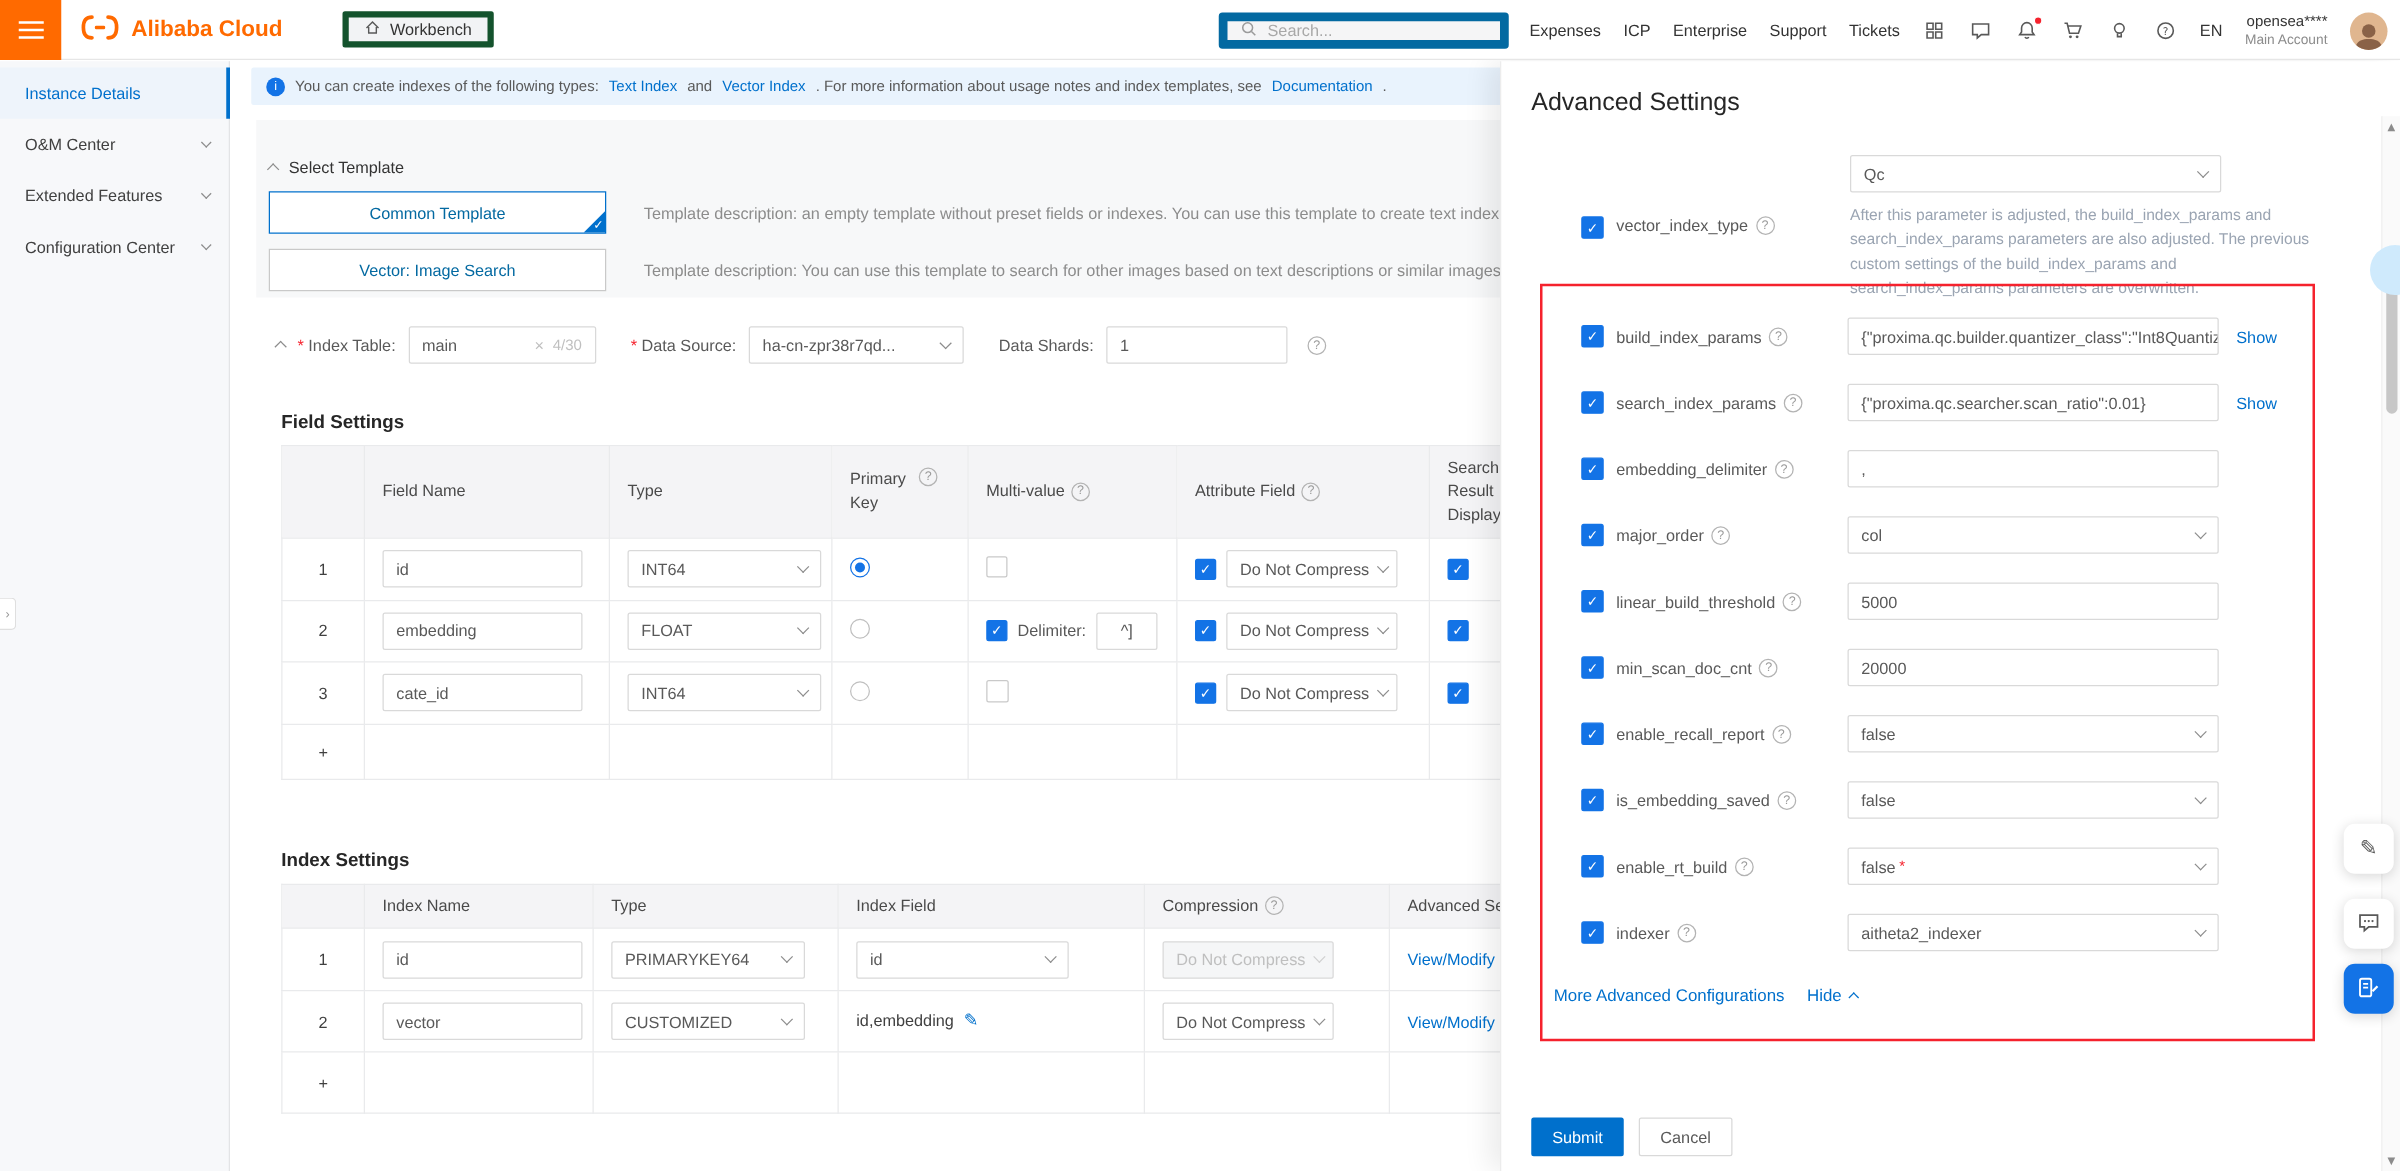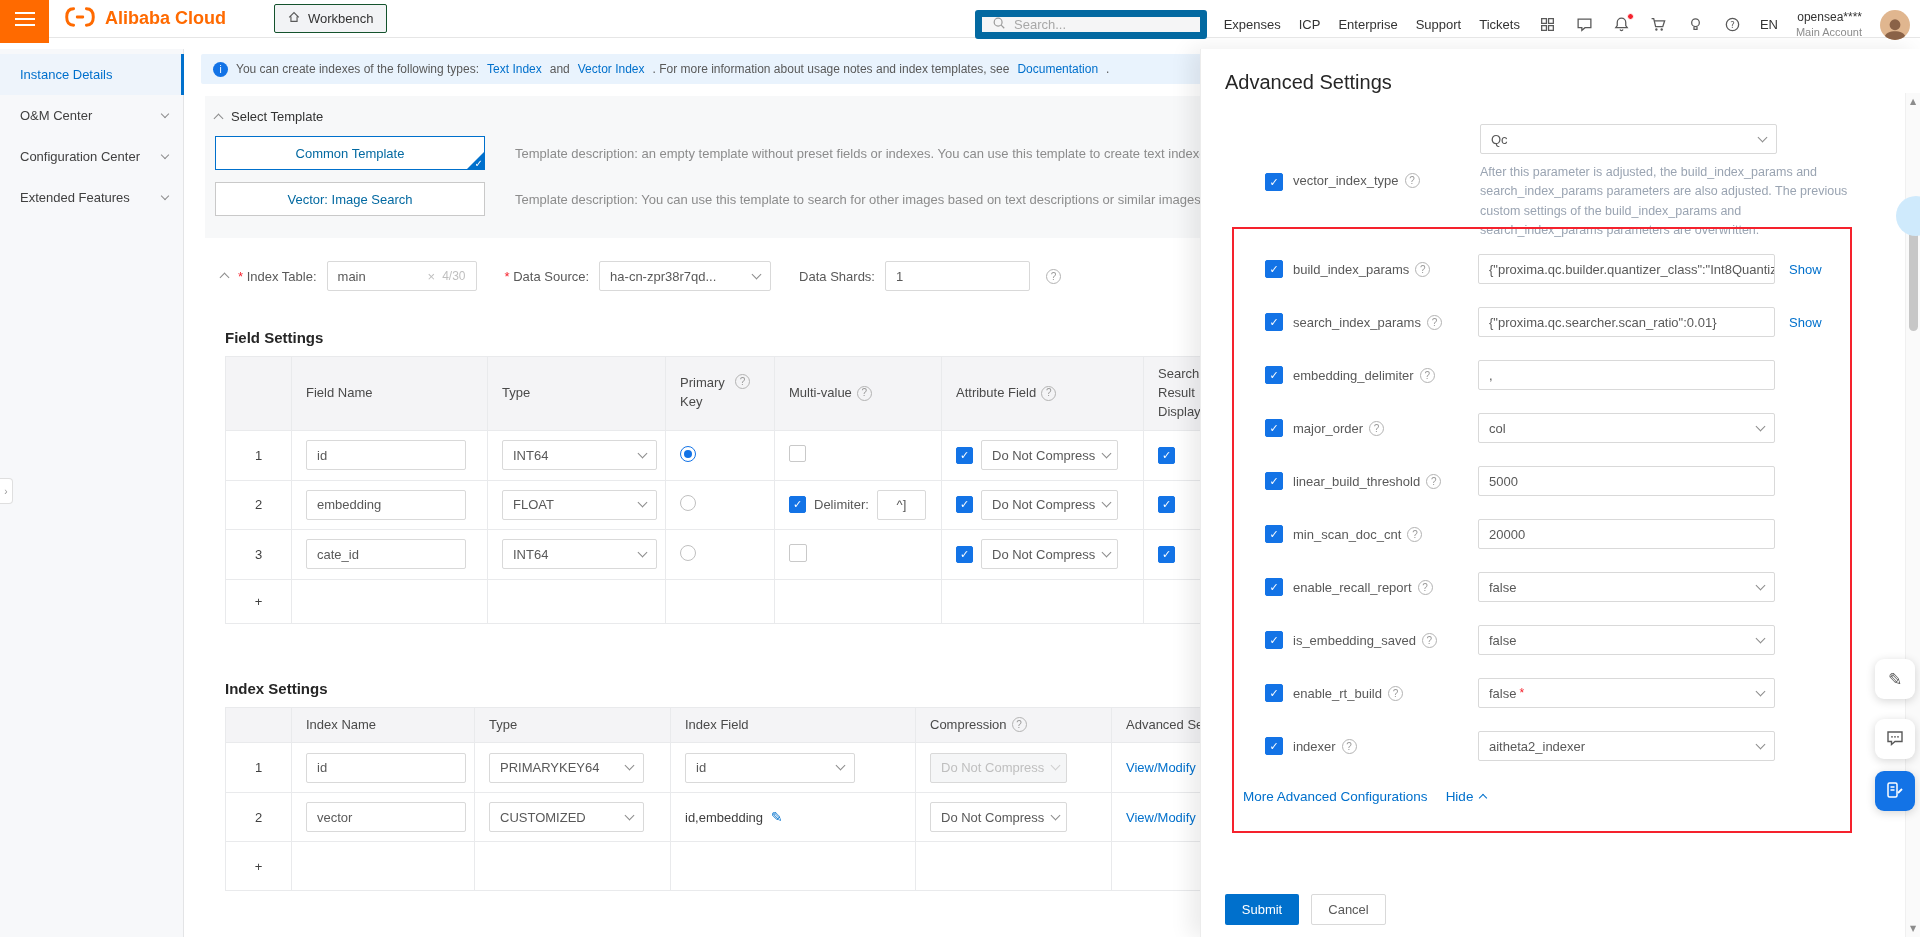--- a/index.html
+++ b/index.html
@@ -1,25 +1,25 @@
 <!DOCTYPE html>
 <html><head>
 <meta charset="utf-8">
 <style>
   * { margin:0; padding:0; box-sizing:border-box; }
   html,body { width:1920px; height:937px; overflow:hidden; }
   body { position:relative; font-family:"Liberation Sans","DejaVu Sans",sans-serif; font-size:13px; color:#333; background:#fff; }
 
   
-  .topbar { position:absolute; top:0; left:0; right:0; height:38px; background:#fff; border-bottom:1px solid #e6e6e6; display:flex; align-items:center; z-index:90; }
+  .topbar { position:absolute; top:0; left:0; right:0; height:48px; background:#fff; border-bottom:1px solid #e6e6e6; display:flex; align-items:center; z-index:90; }
   .burger { width:49px; height:49px; background:#ff6a00; display:flex; flex-direction:column; align-items:center; justify-content:center; gap:4px; cursor:pointer; flex:none; }
   .burger i { width:20px; height:2px; background:#fff; }
   .brand { display:flex; align-items:center; gap:8px; margin-left:14px; flex:none; }
   .brand-text { color:#ff6a00; font-size:18px; font-weight:bold; white-space:nowrap; }
-  .wb { margin-left:48px; height:29px; background:#f2f3f5; border:1px solid #14532d; border-radius:2px; display:flex; align-items:center; gap:7px; padding:0 12px; color:#333; cursor:pointer; flex:none; }
+  .wb { margin-left:48px; height:29px; background:#f2f3f5; border:5px solid #14532d; border-radius:2px; display:flex; align-items:center; gap:7px; padding:0 12px; color:#333; cursor:pointer; flex:none; }
   .search { position:absolute; left:975px; top:10px; width:232px; height:29px; background:#f5f5f6; border:7px solid #0369a1; border-radius:3px; display:flex; align-items:center; gap:8px; padding:0 10px; }
   .search input { border:none; background:transparent; outline:none; font-size:13px; color:#595959; width:175px; font-family:inherit; }
   .search input::placeholder { color:#a8a8a8; }
   .top-right { position:absolute; right:10px; top:0; height:49px; display:flex; align-items:center; gap:18px; }
   .top-link { font-size:13px; color:#333; cursor:pointer; white-space:nowrap; }
   .ticon { width:19px; height:19px; display:flex; align-items:center; justify-content:center; cursor:pointer; position:relative; }
   .ticon svg { width:17px; height:17px; }
   .dot { position:absolute; top:-2px; right:-3px; width:7px; height:7px; background:#f5222d; border-radius:50%; border:1px solid #fff; }
   .lang { font-size:13px; color:#333; cursor:pointer; }
   .acct { text-align:right; line-height:1.35; cursor:pointer; white-space:nowrap; }
@@ -36,21 +36,21 @@
   .edge-tab { position:absolute; left:0; top:478px; width:13px; height:26px; background:#fff; border:1px solid #dfdfdf; border-left:none; border-radius:0 4px 4px 0; display:flex; align-items:center; justify-content:center; color:#999; font-size:10px; z-index:70; cursor:pointer; }
 
   
   .main { position:absolute; left:185px; top:49px; right:0; bottom:0; background:#fff; overflow:hidden; z-index:5; }
   .banner { margin:5px 14px 0 16px; height:30px; background:#e9f3fd; border-radius:2px; display:flex; align-items:center; gap:8px; padding:0 12px; font-size:12px; color:#595959; white-space:nowrap; overflow:hidden; }
   .info-i { width:15px; height:15px; border-radius:50%; background:#1373e6; color:#fff; font-size:10px; display:inline-flex; align-items:center; justify-content:center; flex:none; font-style:normal; }
   .info-i::after { content:"i"; }
   .blink { color:#0070cc; cursor:pointer; }
 
   .tpl-panel { margin:12px 14px 0 20px; height:142px; background:#f7f8f9; padding:13px 0 0 10px; overflow:hidden; }
-  .tpl-head { display:flex; align-items:center; gap:9px; font-size:13px; color:#333; cursor:pointer; }
+  .tpl-head { display:flex; align-items:center; gap:9px; font-size:13px; color:#333; cursor:pointer;margin-top:17px; }
   .tpl-row { margin-top:12px; display:flex; align-items:center; }
   .tpl-btn { width:270px; height:34px; background:#fff; border:1px solid #c9c9c9; font-size:13px; color:#0369a1; display:flex; align-items:center; justify-content:center; position:relative; cursor:pointer; flex:none; font-family:inherit; }
   .tpl-btn.selected { border-color:#0070cc; }
   .tpl-btn.selected::after { content:""; position:absolute; right:0; bottom:0; border-left:17px solid transparent; border-bottom:17px solid #0070cc; }
   .tick2 { position:absolute; right:1px; bottom:0; color:#fff; font-size:10px; z-index:2; font-family:"DejaVu Sans",sans-serif; }
   .tick2::after { content:"✓"; }
   .tpl-desc { margin-left:30px; font-size:13px; color:#8c8c8c; white-space:nowrap; }
 
   .bar-row { margin:21px 0 0 36px; display:flex; align-items:center; height:34px; }
   .flabel { font-size:13px; color:#595959; white-space:nowrap; }
@@ -222,25 +222,25 @@
 
 <div class="sidebar">
   <div class="side-item active">
     <span>Instance Details</span>
   </div>
   <div class="side-item">
     <span>O&amp;M Center</span>
     <i class="car down sm"></i>
   </div>
   <div class="side-item">
+    <span>Extended Features</span>
+    <i class="car down sm"></i>
+  </div>
+  <div class="side-item">
     <span>Configuration Center</span>
-    <i class="car down sm"></i>
-  </div>
-  <div class="side-item">
-    <span>Extended Features</span>
     <i class="car down sm"></i>
   </div>
 </div>
 
 <div class="edge-tab">›</div>
 
 <div class="main">
 
   <div class="banner">
     <i class="info-i"></i>

